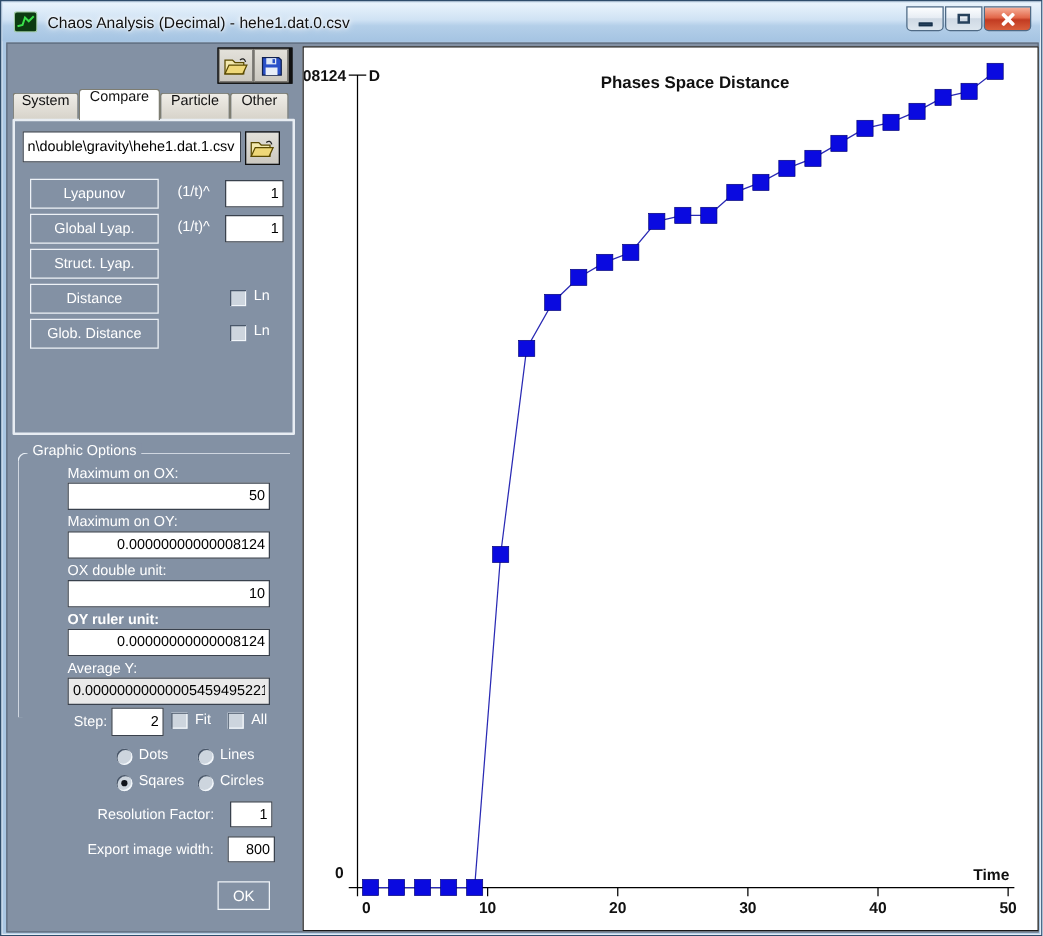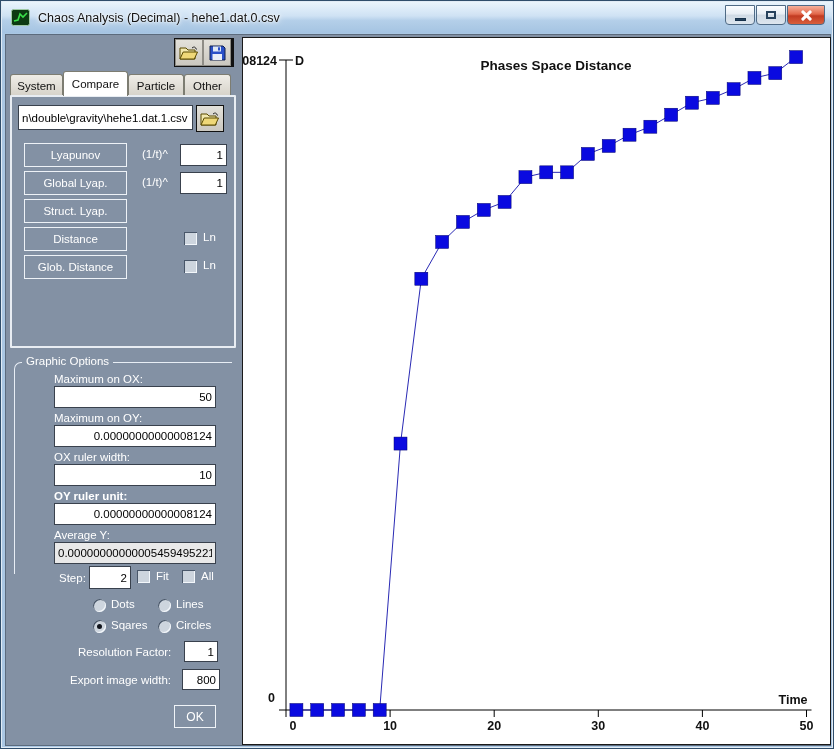--- a/index.html
+++ b/index.html
@@ -28,21 +28,21 @@
   .tb-input{position:absolute;border:1px solid #39414d;background:#fff;color:#000;font-size:11.5px;
             font-family:"Liberation Sans",sans-serif;padding:0 3px;outline:none;}
   .num{text-align:right;}
   .ro{background:#e9e9e9;}
   
   .tool-frame{position:absolute;left:168px;top:3px;width:60px;height:29px;border:1px solid #111;display:flex;background:#111;}
   .tool-btn{width:28px;height:27px;background:linear-gradient(#e3e1da,#cbc8c0);border:1px solid #8f8d86;
             display:flex;align-items:center;justify-content:center;}
   
   .tab{position:absolute;height:22px;top:39px;background:linear-gradient(#efede7,#d6d2c9);border:1px solid #7d7d72;
-       border-bottom:none;border-radius:3px 3px 0 0;font-size:11.5px;color:#111;display:flex;align-items:center;justify-content:center;}
+       border-bottom:none;border-radius:3px 3px 0 0;font-size:11.5px;color:#111;display:flex;justify-content:center;}
   .tab.active{top:36px;height:25px;background:#fff;z-index:3;}
   .tab-page{position:absolute;left:4px;top:60px;width:226px;height:253px;border:2px solid #e8edf3;border-radius:1px;}
   
   .cmp-btn{position:absolute;left:12px;width:103px;height:24px;border:1px solid #eef2f7;color:#fff;font-size:11.5px;
            display:flex;align-items:center;justify-content:center;background:transparent;}
   .exp-label{position:absolute;left:130px;width:42px;color:#fff;font-size:11.5px;}
   .small-input{position:absolute;left:168px;width:47px;height:22px;}
   .checkbox{position:absolute;width:13px;height:13px;background:#cdd5de;
             box-shadow:inset 1px 1px 0 #49576a,inset -1px -1px 0 #f3f7fb;}
   .cb-label{position:absolute;color:#fff;font-size:11.5px;}
@@ -149,21 +149,21 @@
 
     <div class="grp-border"></div>
     <div class="grp-label">Graphic Options</div>
 
     <span class="flabel" style="left:48px;top:338px;">Maximum on OX:</span>
     <input class="tb-input num" style="left: 48px; top: 351px; width: 162px; height: 22px;" value="50">
 
     <span class="flabel" style="left:48px;top:377px;">Maximum on OY:</span>
     <input class="tb-input num" style="left: 48px; top: 390px; width: 162px; height: 22px;" value="0.00000000000008124">
 
-    <span class="flabel" style="left:48px;top:416px;">OX ruler width:</span>
+    <span class="flabel" style="left:48px;top:416px;">OX double unit:</span>
     <input class="tb-input num" style="left: 48px; top: 429px; width: 162px; height: 22px;" value="10">
 
     <span class="flabel" style="left:48px;top:455px;font-weight:bold;">OY ruler unit:</span>
     <input class="tb-input num" style="left: 48px; top: 468px; width: 162px; height: 22px;" value="0.00000000000008124">
 
     <span class="flabel" style="left:48px;top:494px;">Average Y:</span>
     <input class="tb-input ro" style="left: 48px; top: 507px; width: 162px; height: 22px;" value="0.000000000000054594952214">
 
     <span class="flabel" style="left:53px;top:537px;">Step:</span>
     <input class="tb-input num" style="left: 83px; top: 531px; width: 42px; height: 23px;" value="2">

